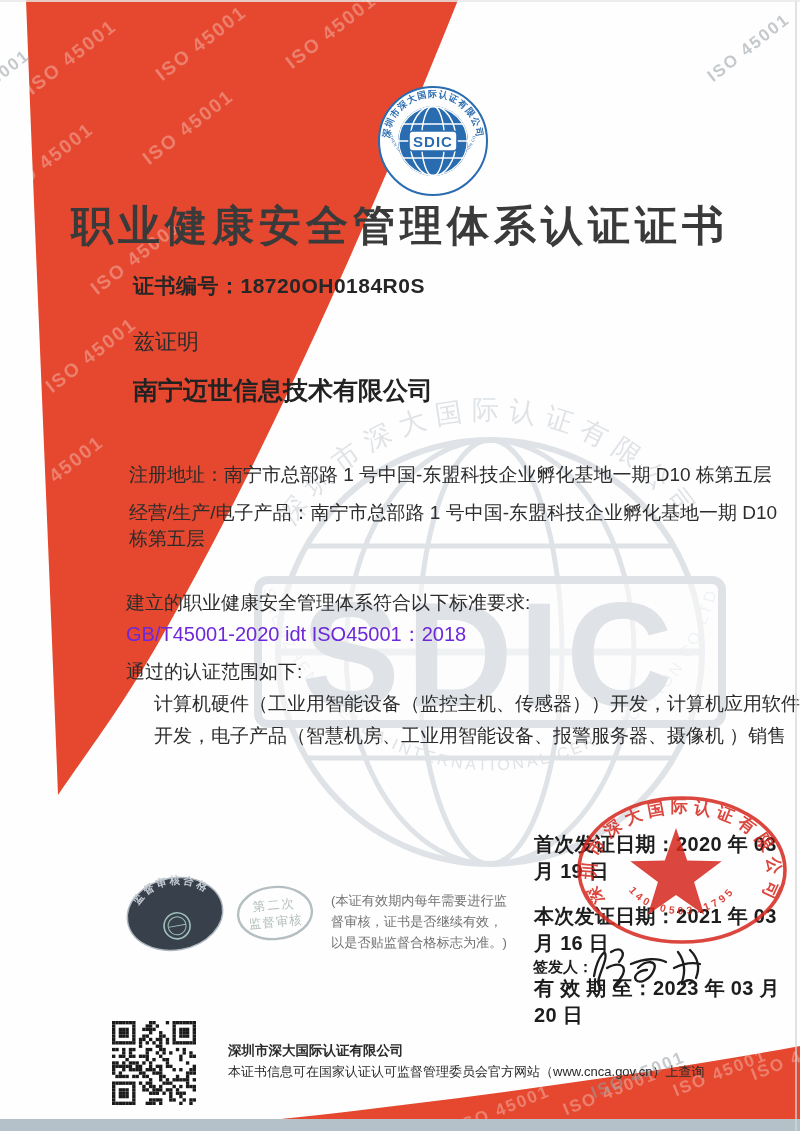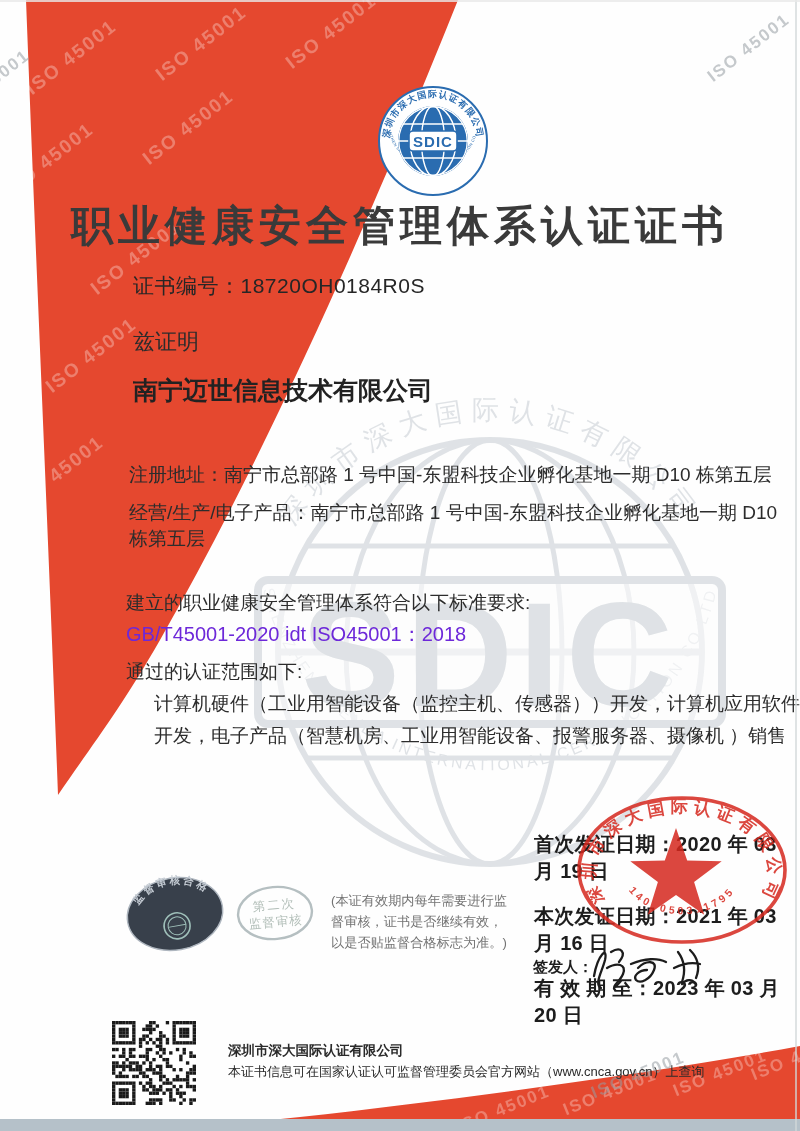--- a/index.html
+++ b/index.html
@@ -10,21 +10,21 @@
     color:#2f2f2f;
   }
   .abs{position:absolute;}
   svg{display:block;}
   .overlay{position:absolute;left:0;top:0;pointer-events:none;}
   .title{
     font-family:"Liberation Serif","DejaVu Serif",serif;
     font-size:42px;font-weight:600;color:#3a3a3a;letter-spacing:5px;
     width:100%;text-align:center;
   }
-  .certno{font-size:21px;font-weight:400;color:#262626;letter-spacing:.5px;}
+  .certno{font-size:21px;font-weight:700;color:#262626;letter-spacing:.5px;}
   .line19{font-size:19px;font-weight:500;color:#2c2c2c;}
   .company{font-size:25px;font-weight:600;color:#222;}
   .std{font-size:20px;font-weight:500;color:#6d28d9;}
   .scope{font-size:19px;font-weight:500;color:#2c2c2c;line-height:32px;width:662px;}
   .daterow{font-size:20px;font-weight:700;color:#1d1d1d;letter-spacing:.3px;margin-bottom:18px;}
   .signer{font-size:15px;font-weight:700;color:#1d1d1d;font-family:Liberation Mono, monospace;}
   .note{font-size:13.2px;color:#737373;line-height:1.58;width:184px;}
   .footer{font-size:13px;color:#2a2a2a;line-height:1.6;}
   .footer .co{font-weight:700;font-size:13.5px;}
   .scan-strip{position:absolute;left:0;bottom:0;width:800px;height:12px;background:#b5c1c9;}

